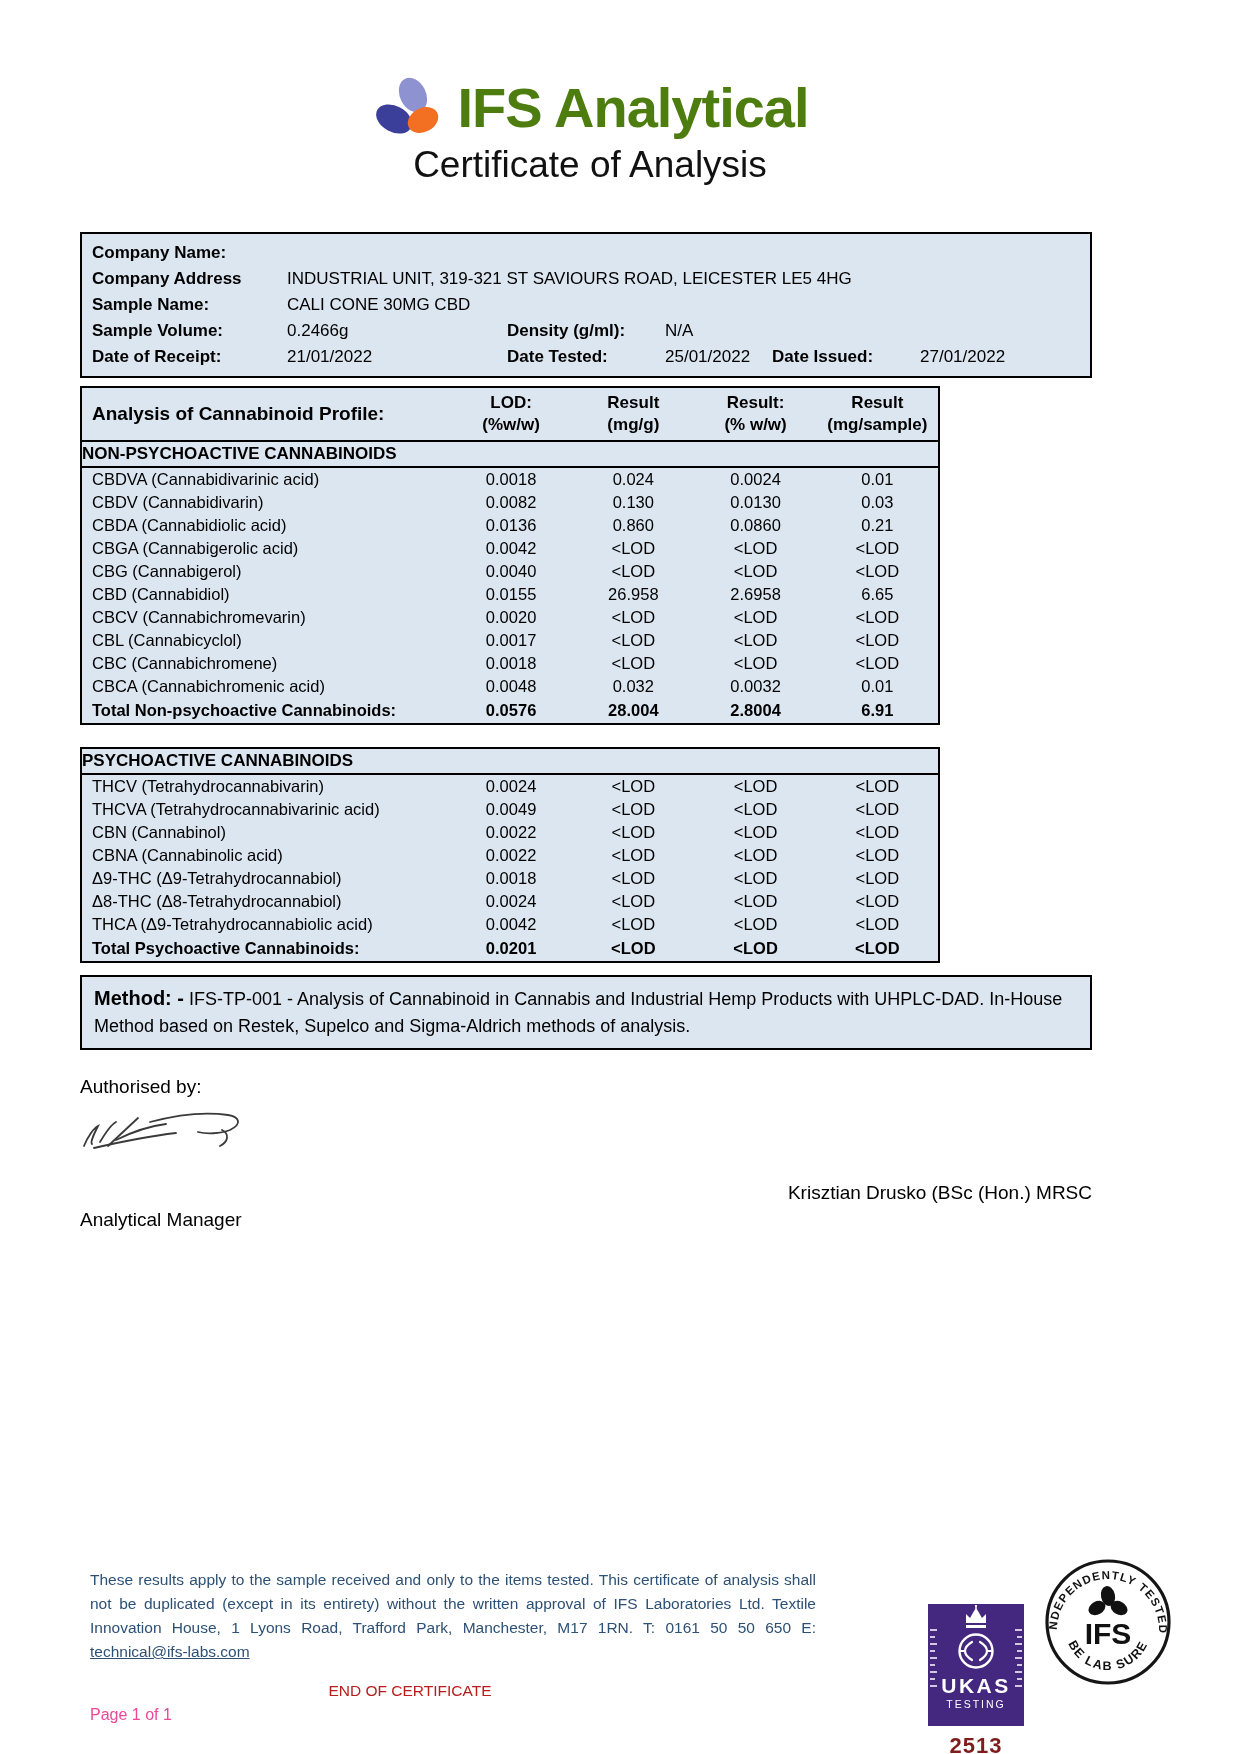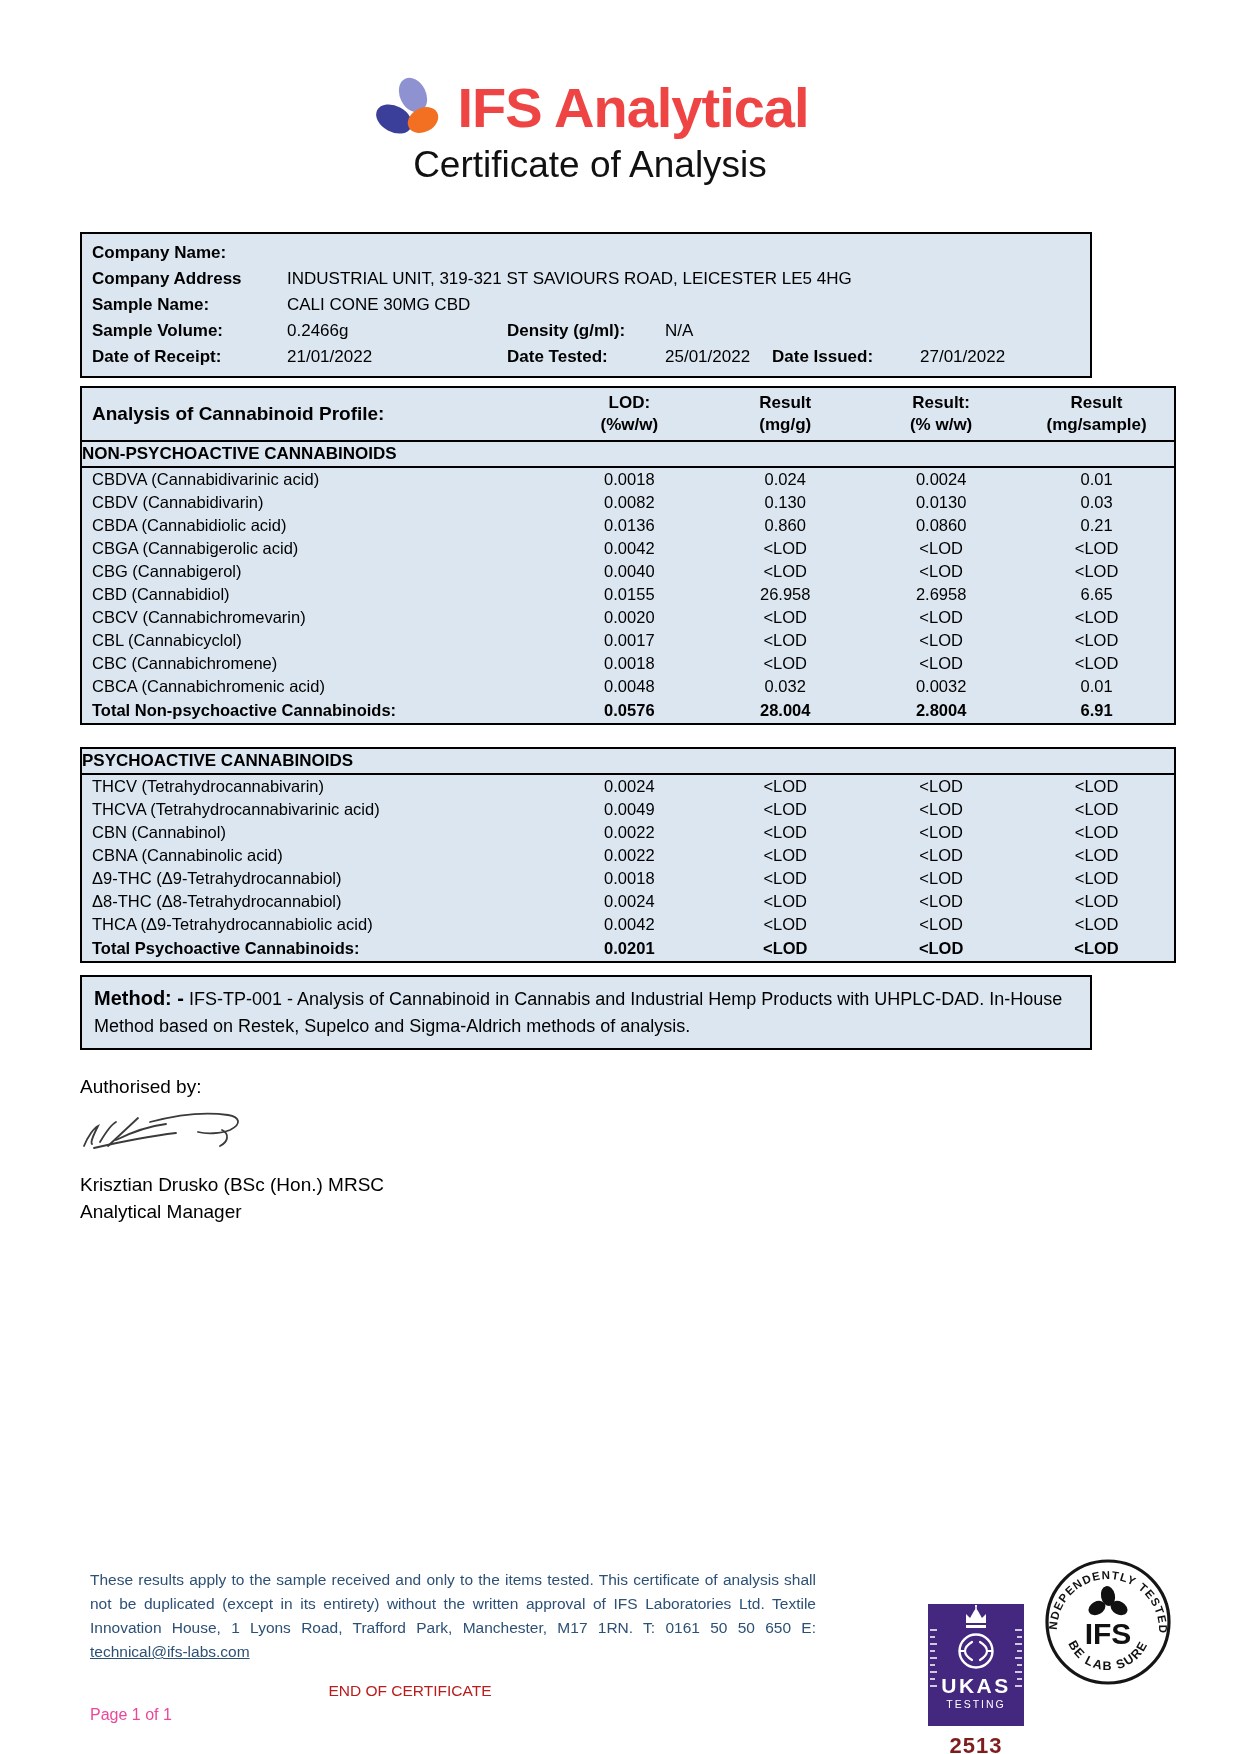--- a/index.html
+++ b/index.html
@@ -5,31 +5,31 @@
   html,body{margin:0;padding:0;background:#888;}
   .page{
     width:1240px;height:1754px;position:relative;background:#fff;
     font-family:"Liberation Sans",sans-serif;color:#000;overflow:hidden;
     margin:0 auto;
   }
   .content{margin-left:80px;width:1012px;}
 
   
   .brand-row{padding-top:74px;display:flex;justify-content:center;align-items:center;gap:14px;transform:translateX(-30px);}
-  .brand-text{font-size:56px;font-weight:bold;color:#ef4444;letter-spacing:-1px;}
+  .brand-text{font-size:56px;font-weight:bold;color:#4d7c0f;letter-spacing:-1px;}
   .doc-title{margin-top:4px;text-align:center;font-size:37px;color:#111;transform:translateX(-30px);}
 
   
   .info-box{margin-top:46px;border:2.5px solid #000;background:#dce6f1;padding:6px 0 6px 0;}
   .info-row{display:grid;grid-template-columns:195px 220px 158px 107px 148px 1fr;font-size:17px;line-height:26px;padding-left:10px;}
   .info-row .lbl{font-weight:bold;}
   .info-row .spanwide{grid-column:2 / 7;}
 
   
-  table.profile{margin-top:8px;width:1096px;border-collapse:collapse;background:#dce6f1;border:2.5px solid #000;font-size:16.5px;table-layout:fixed;}
+  table.profile{margin-top:8px;width:860px;border-collapse:collapse;background:#dce6f1;border:2.5px solid #000;font-size:16.5px;table-layout:fixed;}
   table.profile col.c-name{width:43%;}
   table.profile col.c-num{width:14.25%;}
   table.profile thead tr{border-bottom:2.5px solid #000;}
   th.t-title{text-align:left;padding:4px 0 4px 10px;font-size:19px;font-weight:bold;vertical-align:middle;}
   th.t-col{text-align:center;font-weight:bold;padding:4px 0;line-height:1.3;font-size:17px;}
   tr.section-row{border-bottom:2.5px solid #000;}
   tr.section-row td{font-weight:bold;padding:3px 0 3px 10px;font-size:17px;}
   table.profile td{padding:2px 0;}
   table.profile td.name{text-align:left;padding-left:10px;}
   table.profile td.num{text-align:center;}
@@ -37,21 +37,21 @@
   tr.total-row td.name{padding-left:10px;}
   table.second{margin-top:22px;}
 
   
   .method-box{margin-top:12px;border:2.5px solid #000;background:#dce6f1;padding:7px 12px 9px 12px;font-size:18px;line-height:1.45;}
   .m-label{font-weight:bold;font-size:20px;}
 
   
   .auth-label{margin-top:26px;font-size:19px;}
   .sig-svg{margin-top:4px;display:block;}
-  .sig-name{margin-top:14px;font-size:19px;line-height:1.4;}
+  .sig-name{margin-top:22px;font-size:19px;line-height:1.4;text-align:right;}
   .sig-title{font-size:19px;line-height:1.4;}
 
   
   .disclaimer{position:absolute;left:90px;top:1568px;width:726px;font-size:15.5px;line-height:1.55;color:#2d5075;text-align:justify;}
   .email-link{text-decoration:underline;color:#2d5075;cursor:pointer;}
   .end-cert{position:absolute;left:90px;top:1682px;width:640px;text-align:center;font-size:15.5px;color:#b91c1c;}
   .page-num{position:absolute;left:90px;top:1706px;font-size:16px;color:#ec4899;}
   .ukas-block{position:absolute;left:928px;top:1560px;width:96px;text-align:center;margin-top:44px;}
   .ukas-num{margin-top:3px;font-size:22px;font-weight:bold;color:#7f1d1d;letter-spacing:1px;}
   .ifs-stamp{position:absolute;left:1042px;top:1556px;}

